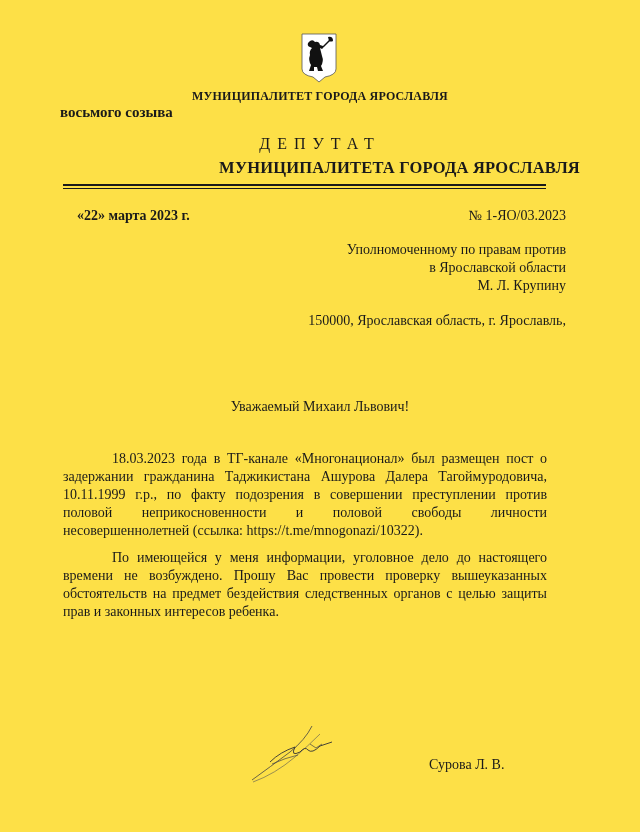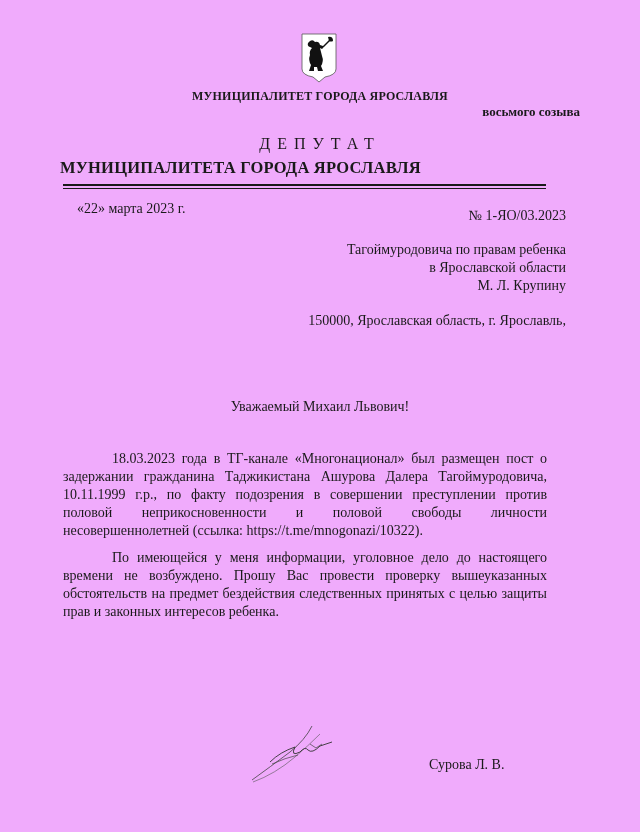--- a/index.html
+++ b/index.html
@@ -12,21 +12,21 @@
       height: 832px;
       position: relative;
       overflow: hidden;
       font-family: "Liberation Serif", "DejaVu Serif", serif;
       color: #1a1a1a;
     }
     .page {
       position: absolute;
       left: 0; top: 0;
       width: 640px; height: 832px;
-      background: #f0abfc;
+      background: #fde047;
     }
     .abs { position: absolute; }
 
     .emblem {
       position: absolute;
       left: 301px; top: 33px;
       width: 36px; height: 50px;
     }
 
     .org-name {
@@ -35,58 +35,58 @@
       width: 520px;
       text-align: center;
       font-weight: bold;
       font-size: 12px;
       letter-spacing: 0.2px;
     }
     .convocation {
       top: 104px;
       left: 60px;
       width: 520px;
-      text-align: right;
+      text-align: left;
       font-weight: bold;
-      font-size: 13px;
+      font-size: 15px;
     }
     .deputy-title {
       top: 135px;
       left: 60px;
       width: 520px;
       text-align: center;
       font-size: 16px;
       letter-spacing: 7px;
       font-weight: normal;
     }
     .deputy-subtitle {
       top: 158px;
       left: 60px;
       width: 520px;
-      text-align: left;
+      text-align: right;
       font-weight: bold;
       font-size: 16.5px;
       letter-spacing: 0.2px;
     }
     .rule-thick {
       position: absolute;
       left: 63px; top: 184px;
       width: 483px; height: 2px;
       background: #1a1a1a;
     }
     .rule-thin {
       position: absolute;
       left: 63px; top: 188px;
       width: 483px; height: 1px;
       background: #1a1a1a;
     }
 
     .body-text { font-size: 14px; line-height: 18px; }
 
-    .date { left: 77px; top: 200px; }
+    .date { left: 77px; top: 207px; font-weight: bold; }
     .doc-number { right: 74px; top: 207px; text-align: right; }
 
     .addressee {
       right: 74px;
       top: 241px;
       text-align: right;
       width: 320px;
     }
     .address {
       right: 74px;
@@ -141,33 +141,33 @@
   <div class="abs deputy-title">ДЕПУТАТ</div>
   <div class="abs deputy-subtitle">МУНИЦИПАЛИТЕТА ГОРОДА ЯРОСЛАВЛЯ</div>
 
   <div class="rule-thick"></div>
   <div class="rule-thin"></div>
 
   <div class="abs body-text date">«22» марта 2023 г.</div>
   <div class="abs body-text doc-number">№ 1-ЯО/03.2023</div>
 
   <div class="abs body-text addressee">
-    <div>Тагоймуродовича по правам ребенка</div>
+    <div>Уполномоченному по правам против</div>
     <div>в Ярославской области</div>
     <div>М. Л. Крупину</div>
   </div>
 
   <div class="abs body-text address">
     <div>150000, Ярославская область, г. Ярославль,</div>
   </div>
 
   <div class="abs body-text greeting">Уважаемый Михаил Львович!</div>
 
   <div class="abs body-text para para1"><span class="indent"></span><span>18.03.2023 года в ТГ-канале «Многонационал» был размещен пост о задержании гражданина Таджикистана Ашурова Далера Тагоймуродовича, 10.11.1999 г.р., по факту подозрения в совершении преступлении против половой неприкосновенности и половой свободы личности несовершеннолетней (ссылка: https://t.me/mnogonazi/10322).</span></div>
-  <div class="abs body-text para para2"><span class="indent"></span><span>По имеющейся у меня информации, уголовное дело до настоящего времени не возбуждено. Прошу Вас провести проверку вышеуказанных обстоятельств на предмет бездействия следственных принятых с целью защиты прав и законных интересов ребенка.</span></div>
+  <div class="abs body-text para para2"><span class="indent"></span><span>По имеющейся у меня информации, уголовное дело до настоящего времени не возбуждено. Прошу Вас провести проверку вышеуказанных обстоятельств на предмет бездействия следственных органов с целью защиты прав и законных интересов ребенка.</span></div>
 
   <svg class="signature" viewBox="0 0 85 62">
     <path d="M2 58 Q20 45 40 30 Q55 18 62 4" fill="none" stroke="#444" stroke-width="0.8"></path>
     <path d="M3 60 Q25 52 45 35 Q58 24 70 12" fill="none" stroke="#555" stroke-width="0.6"></path>
     <path d="M20 40 Q30 30 45 25 Q40 35 50 30 Q55 24 58 28 Q62 32 70 24 L82 20" fill="none" stroke="#333" stroke-width="0.9"></path>
     <path d="M22 42 Q35 36 48 33" fill="none" stroke="#444" stroke-width="0.7"></path>
     <path d="M60 22 L66 26 L72 22" fill="none" stroke="#444" stroke-width="0.7"></path>
   </svg>
 
   <div class="abs body-text signer">Сурова Л. В.</div>

